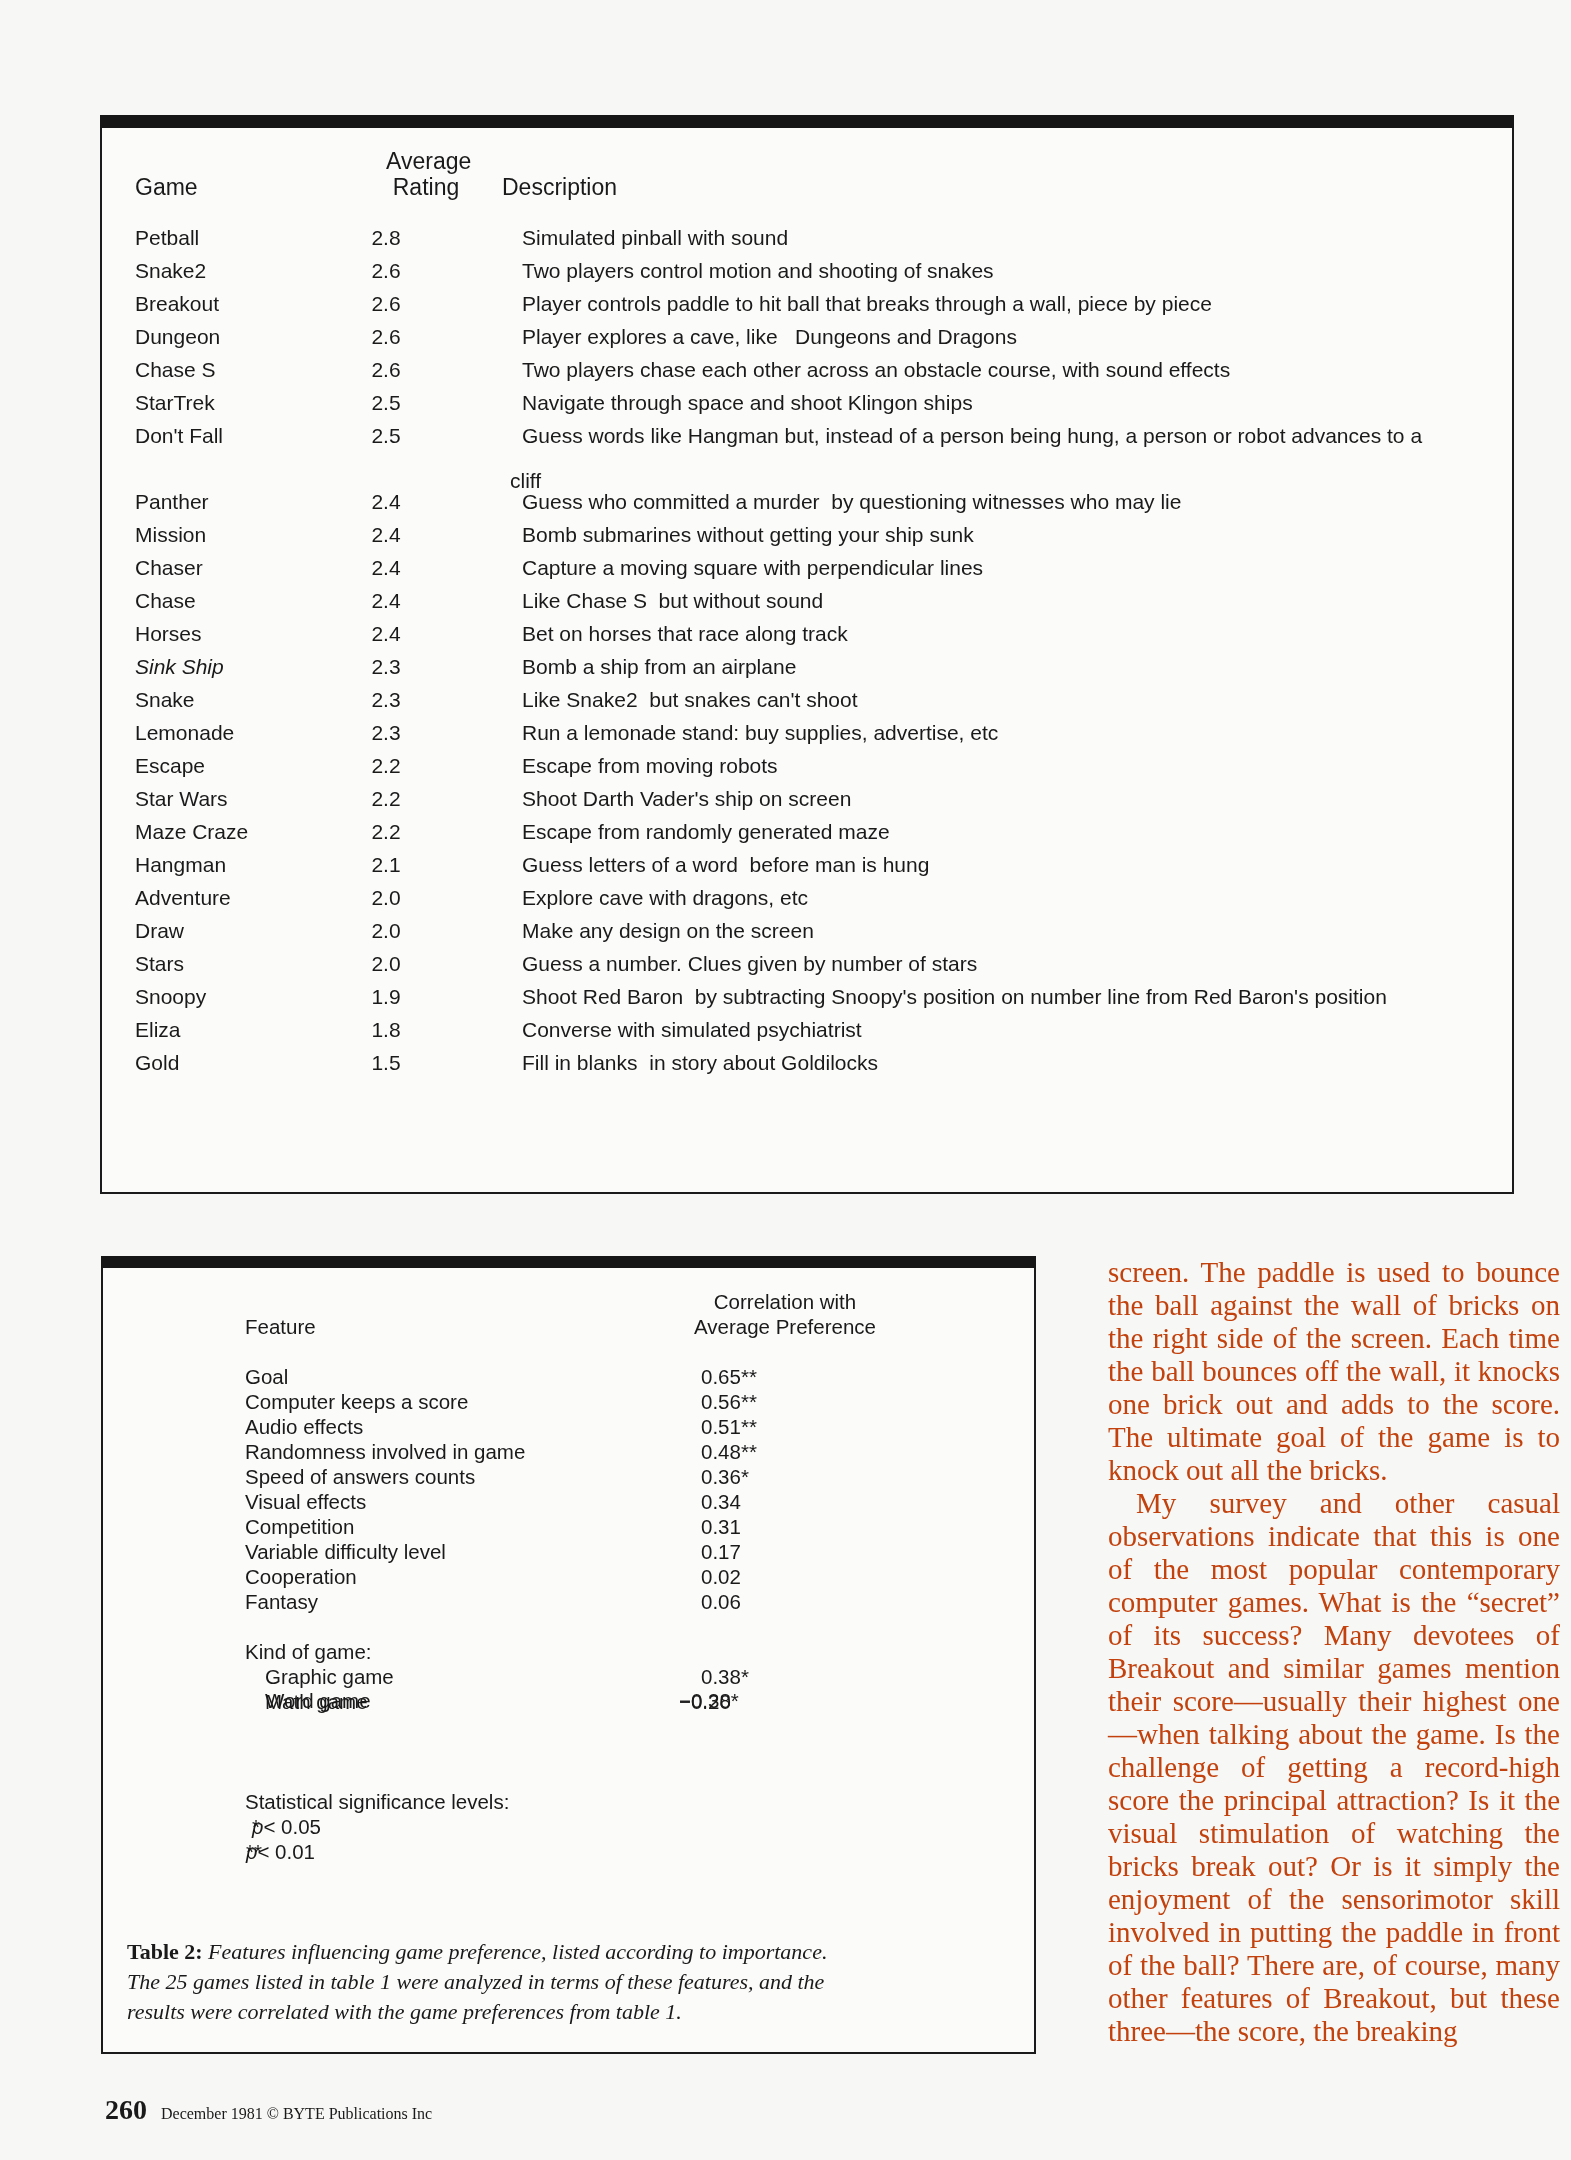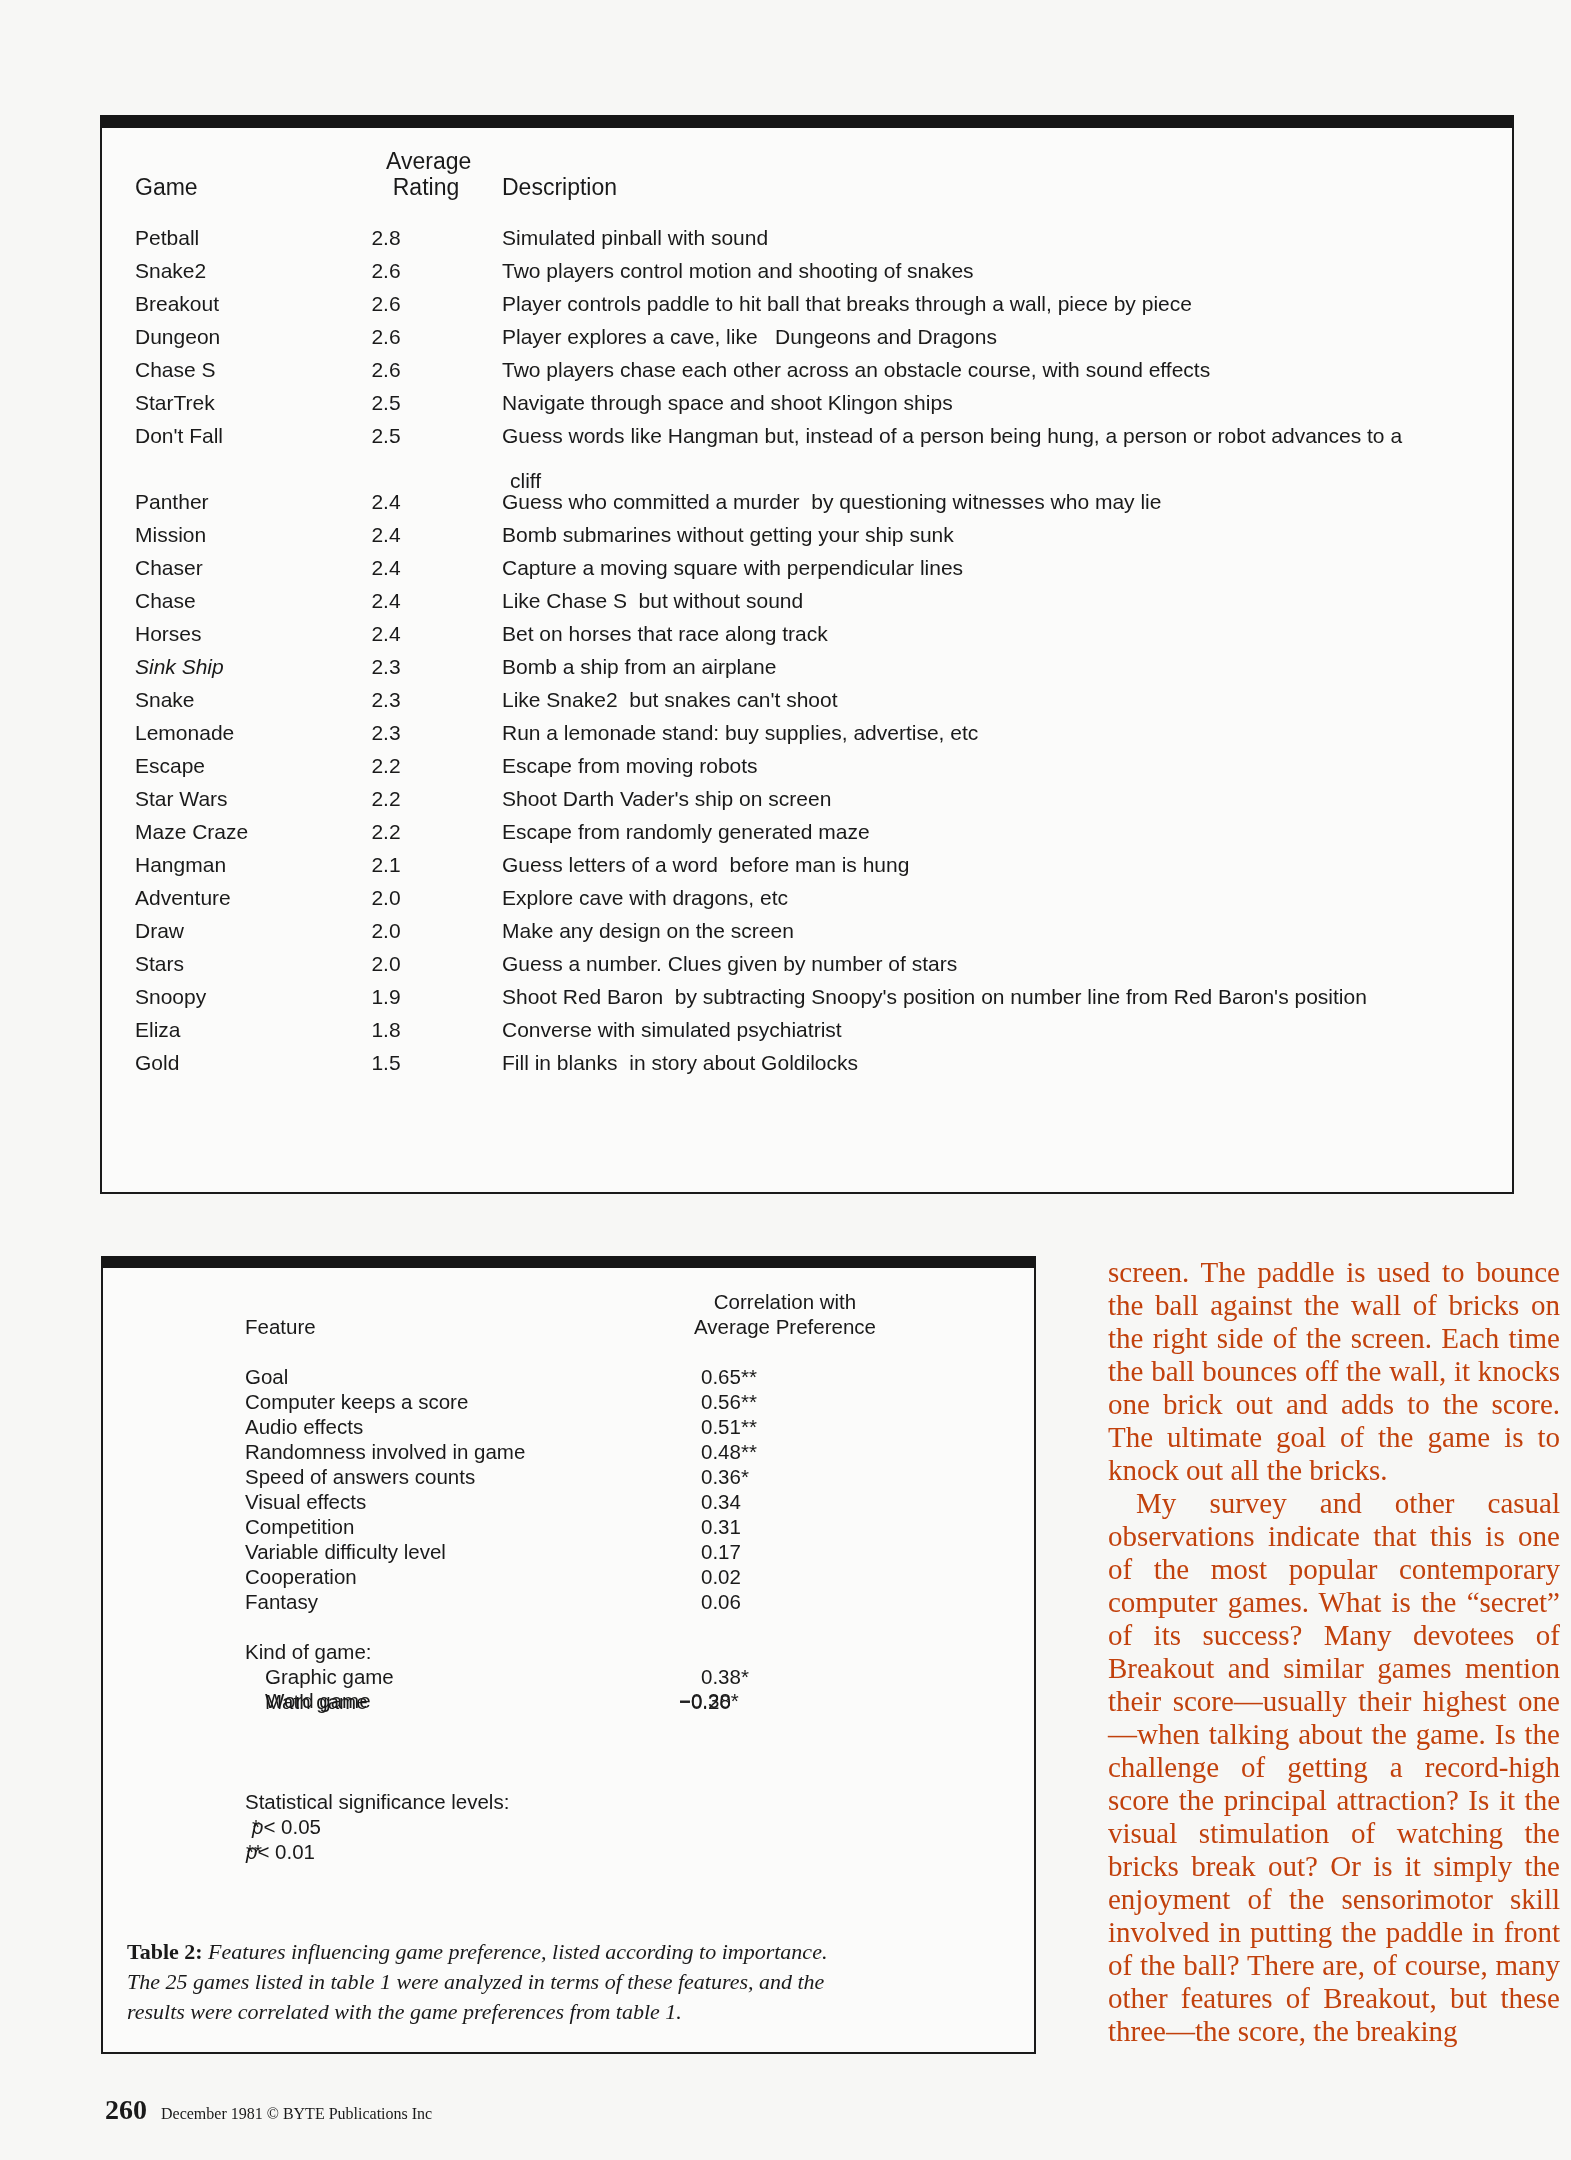--- a/index.html
+++ b/index.html
@@ -10,21 +10,21 @@
   }
   .box { position: absolute; border: 2px solid #1a1a1a; border-top: none; background: #fbfbfa; }
   .box .bar { position: absolute; left: -2px; right: -2px; top: 0; height: 13px; background: #161616; }
   .abs { position: absolute; white-space: nowrap; }
   .t1 { font-size: 21px; }
   .hdr { font-size: 23px; }
   .t1-row { position: absolute; left: 0; right: 0; height: 33px; }
   .t1-row span { position: absolute; top: 0; line-height: 33px; white-space: nowrap; }
   .c-game { left: 33px; }
   .c-rating { left: 254px; width: 60px; text-align: center; }
-  .c-desc { left: 400px; }
+  .c-desc { left: 420px; }
   .italic { font-style: italic; }
   .caption { font-family: "Liberation Serif", serif; font-size: 23px; line-height: 32px; position: absolute; }
   .caption b { font-style: normal; font-weight: bold; }
   .caption i { font-style: italic; }
   .t2 { font-size: 20.5px; }
   .t2-row { position: absolute; height: 25px; left: 0; right: 0; }
   .t2-row span { position: absolute; top: 0; line-height: 25px; white-space: nowrap; }
   .f-name { left: 142px; }
   .f-sub { left: 162px; }
   .f-val { left: 598px; }

